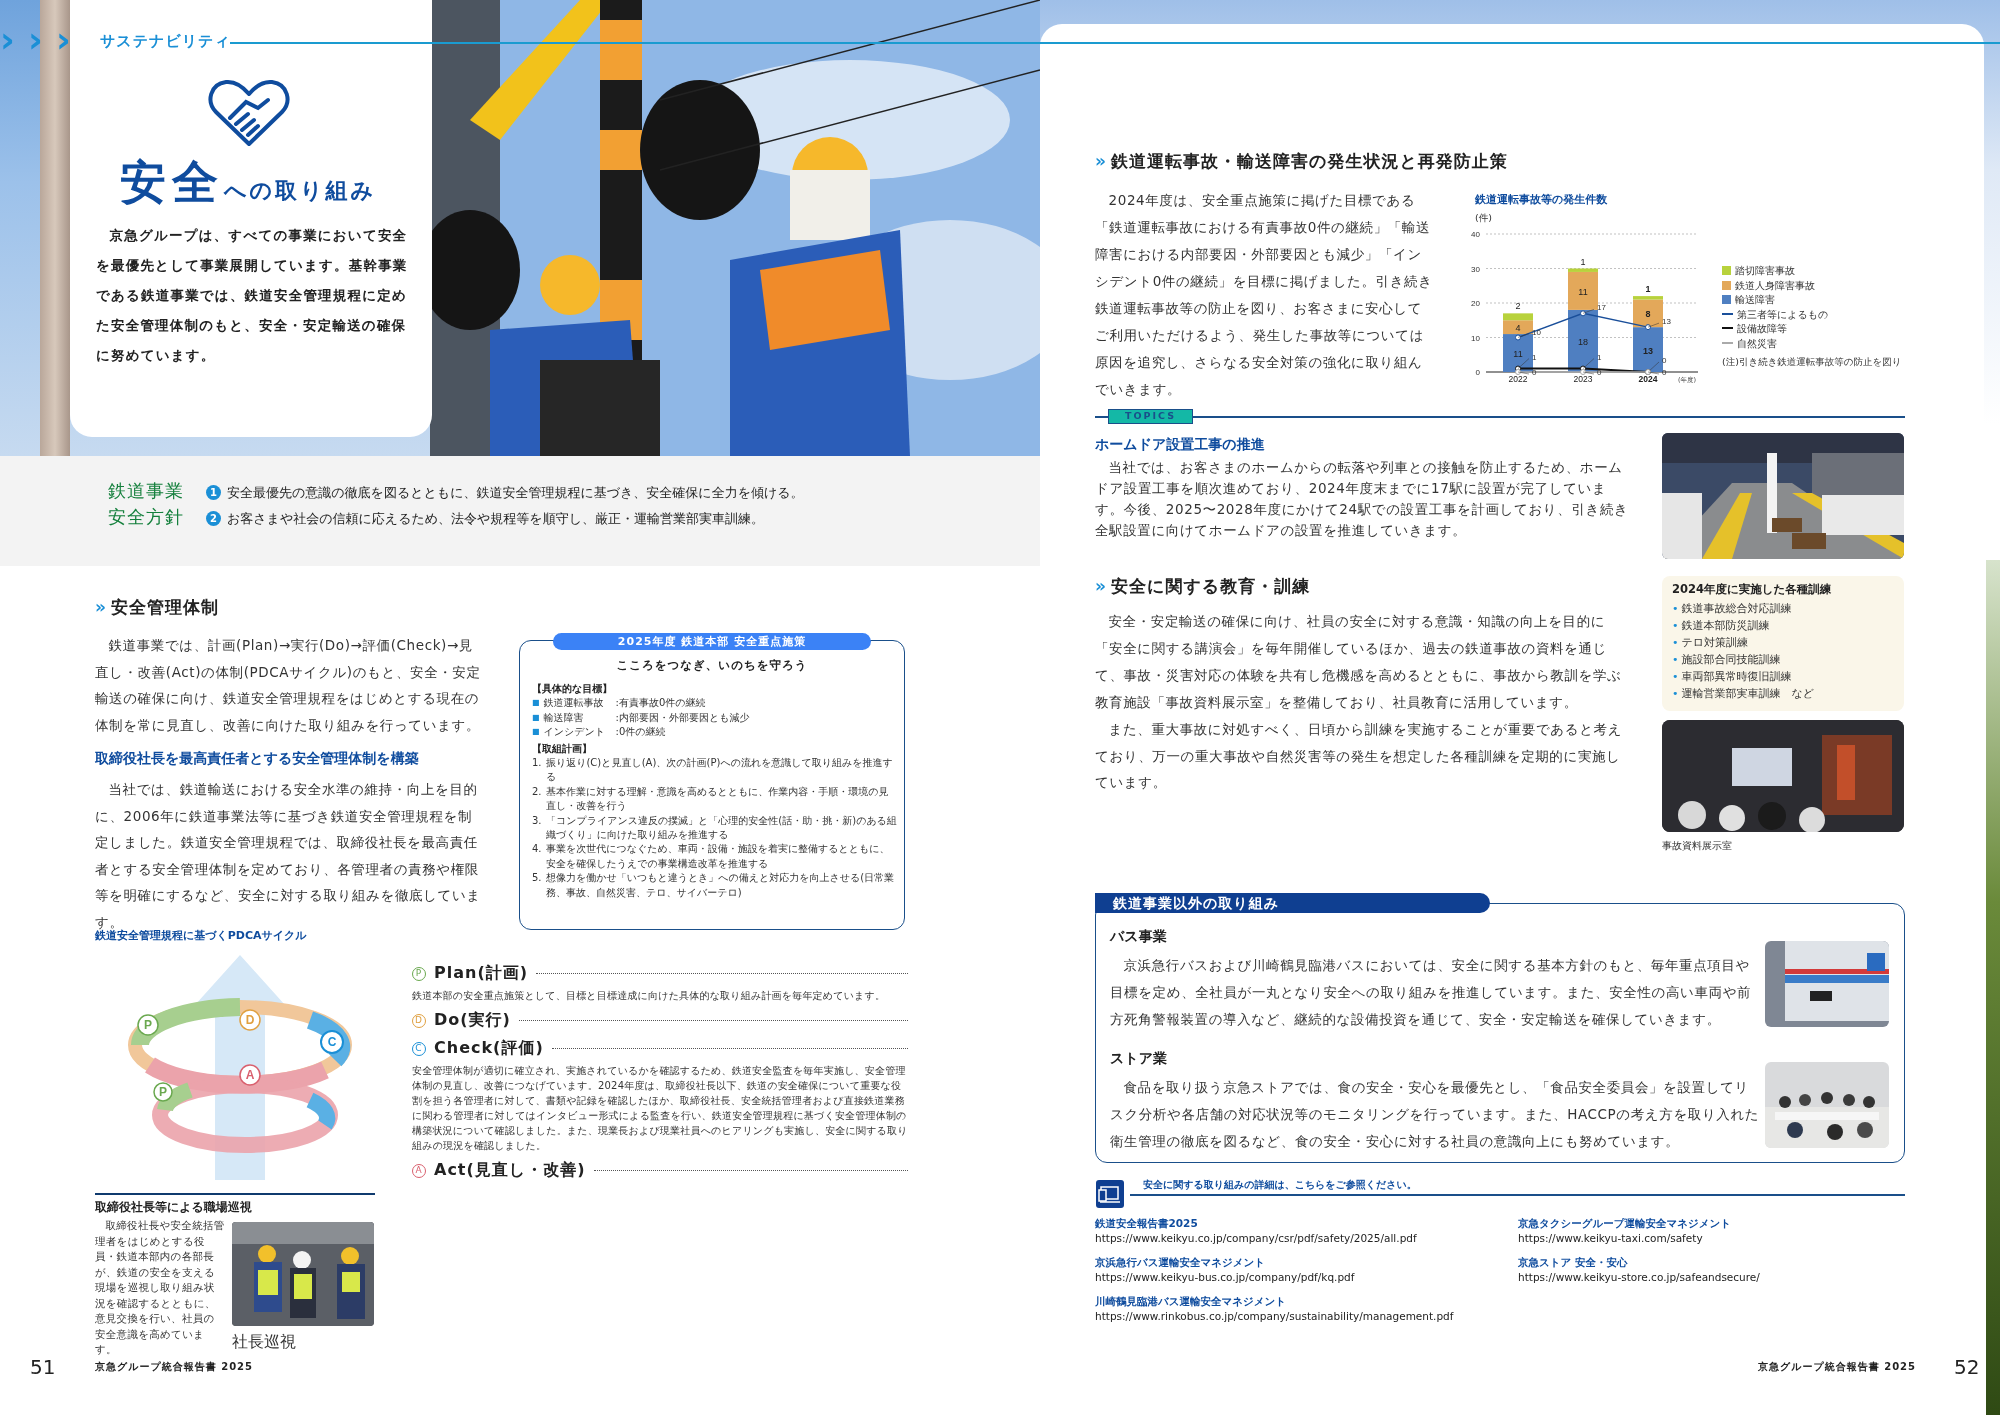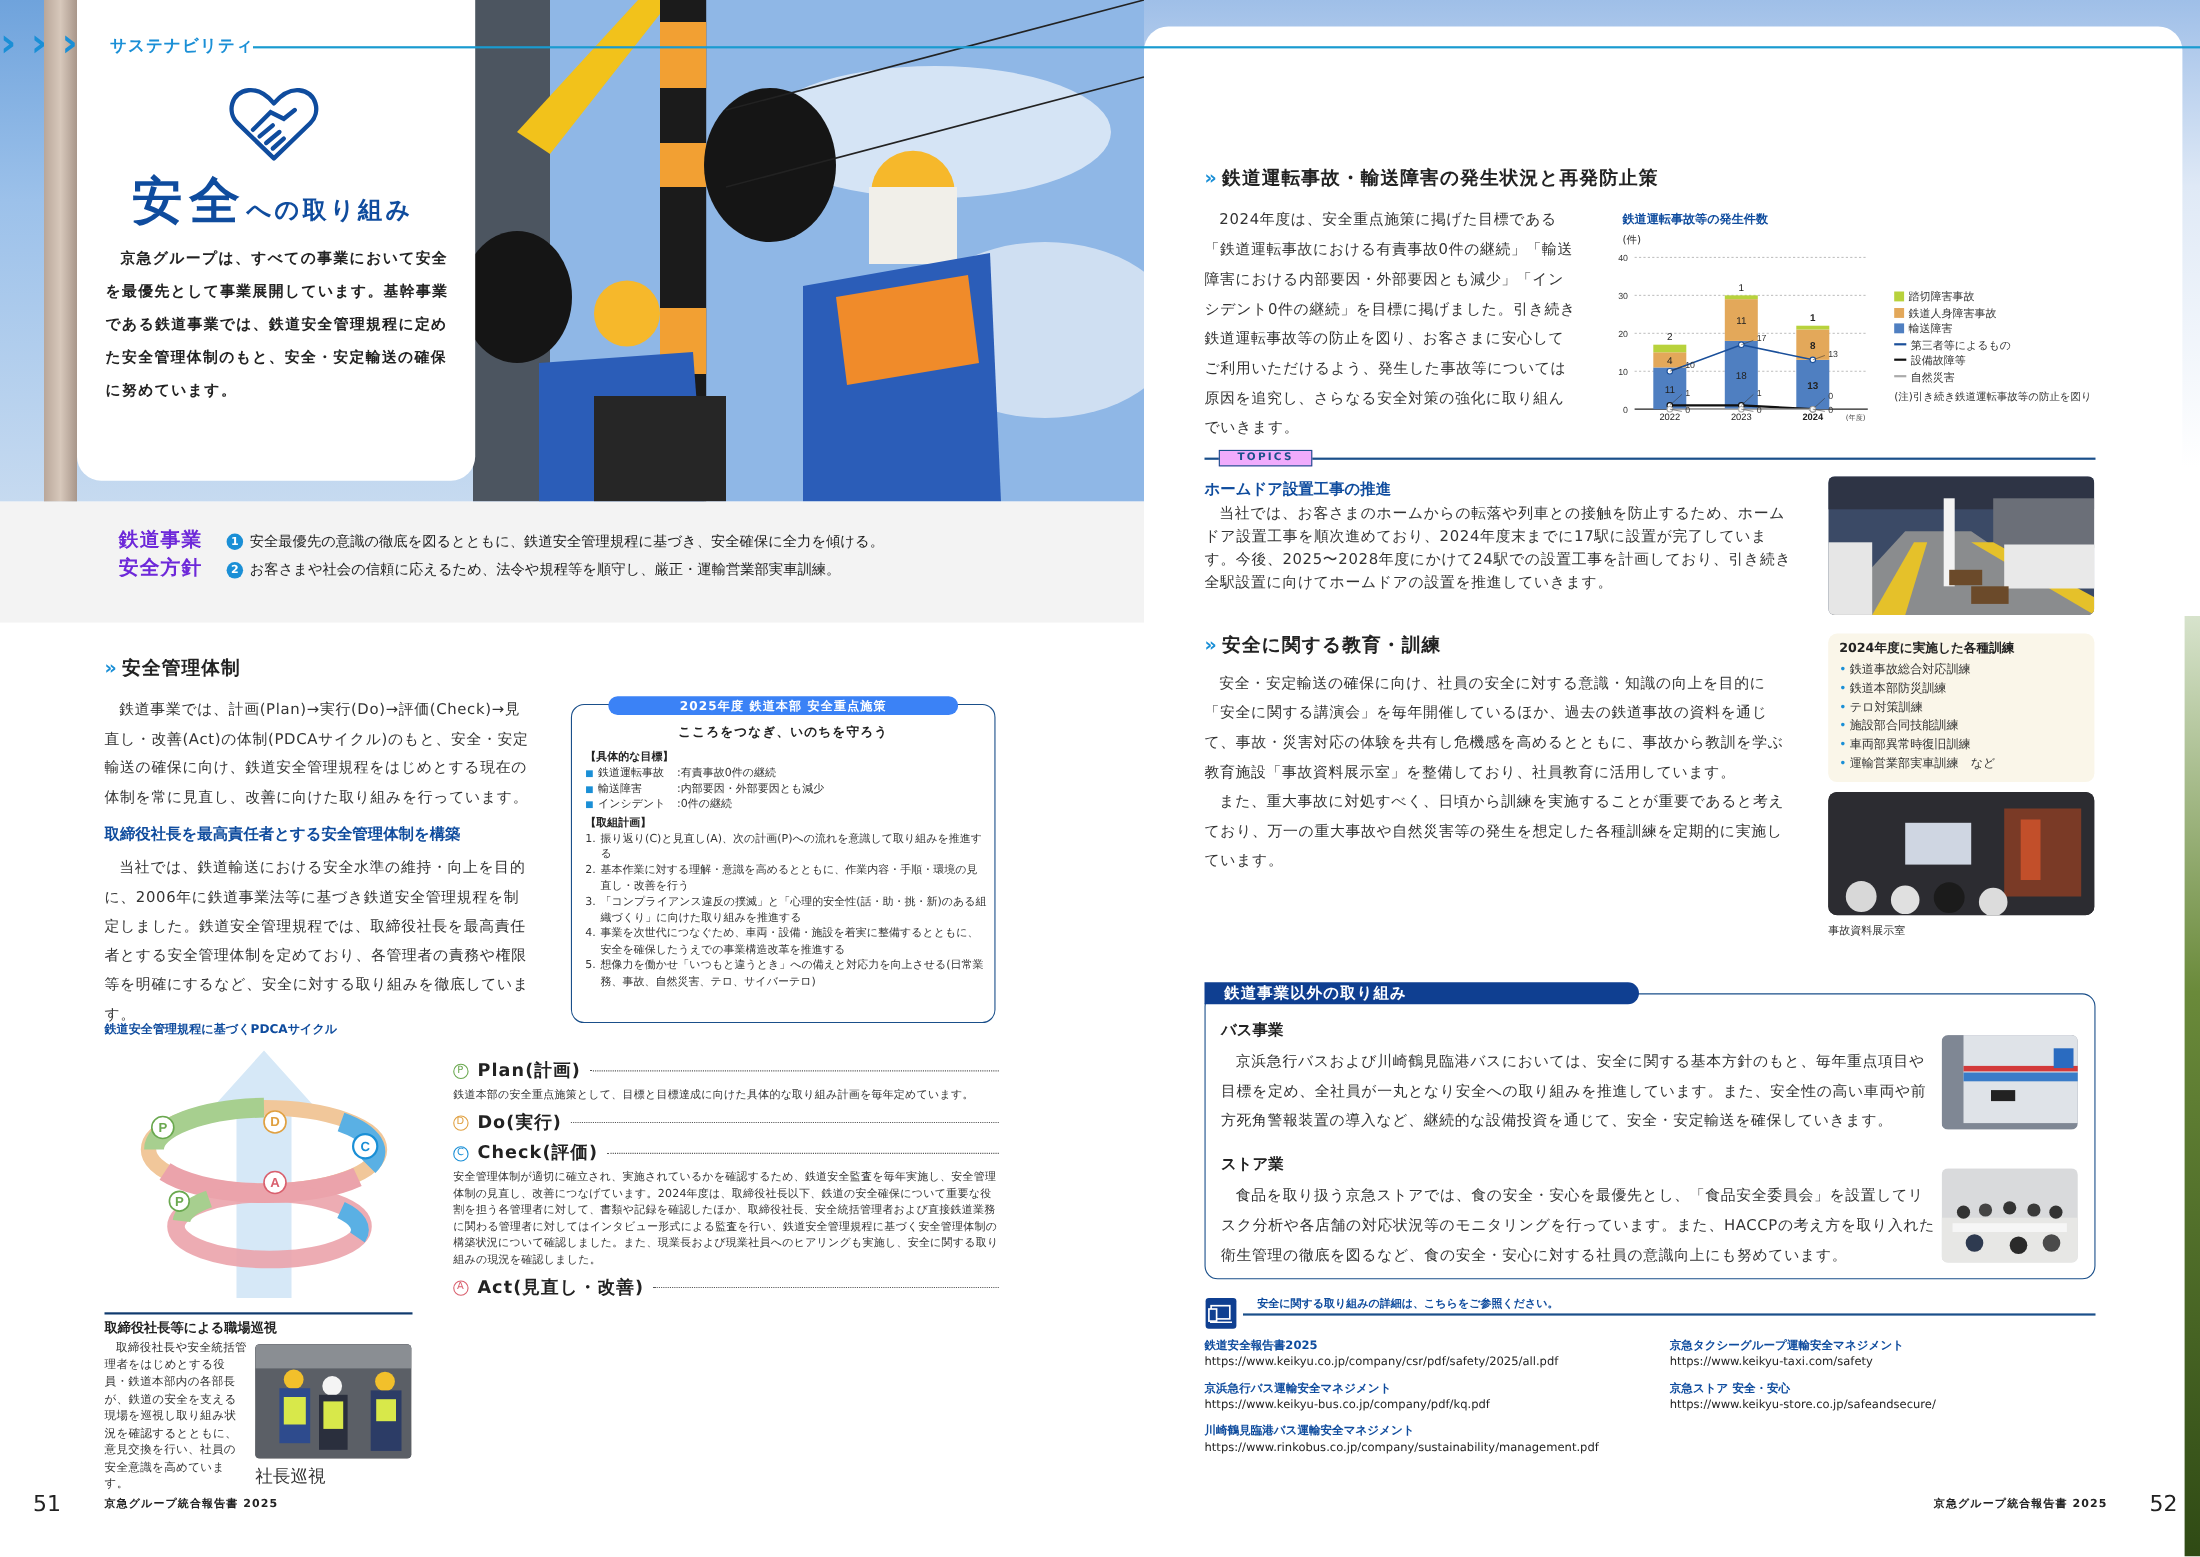--- a/index.html
+++ b/index.html
@@ -20,21 +20,21 @@
   .section-tag { left: 100px; top: 32px; font-size: 15px; color: #1a8fd6; letter-spacing: 1px; font-weight: bold; }
   .top-rule { left: 230px; top: 42px; width: 1770px; height: 1.5px; background: #1a9bd0; }
 
   .heart-icon { left: 208px; top: 78px; width: 82px; height: 70px; }
   .title { left: 120px; top: 152px; color: #0f4c9e; font-weight: bold; white-space: nowrap; }
   .title .big { font-size: 46px; letter-spacing: 6px; }
   .title .small { font-size: 22px; letter-spacing: 3px; }
   .intro { left: 96px; top: 220px; width: 312px; font-size: 13.5px; line-height: 30px; font-weight: bold; color: #222; letter-spacing: 1.2px; }
 
   .policy-band { left: 0; top: 456px; width: 1040px; height: 110px; background: rgba(242,242,242,.96); }
-  .policy-title { left: 108px; top: 478px; color: #6d28d9; font-size: 18px; font-weight: bold; line-height: 26px; letter-spacing: 1px; }
+  .policy-title { left: 108px; top: 478px; color: #15803d; font-size: 18px; font-weight: normal; line-height: 26px; letter-spacing: 1px; }
   .policy-list { left: 206px; top: 480px; font-size: 13px; line-height: 26px; color: #222; }
   .policy-list .num { display: inline-block; width: 15px; height: 15px; border-radius: 50%; background: #1a8fd6; color: #fff; font-size: 10px; text-align: center; line-height: 15px; margin-right: 6px; vertical-align: 1px; font-weight: bold; }
 
   
   .h2 { font-size: 17px; font-weight: bold; color: #222; white-space: nowrap; letter-spacing: 1px; }
   .h2 .mark { color: #1a8fd6; margin-right: 8px; font-weight: 900; letter-spacing: -3px; }
   .body-text { font-size: 13.5px; line-height: 26.5px; color: #333; text-indent: 1em; letter-spacing: .6px; }
   .sub-blue { font-size: 14px; font-weight: bold; color: #0f4c9e; }
 
   .mgmt-h2 { left: 95px; top: 596px; }
@@ -84,21 +84,21 @@
 
   .chart-title { left: 1475px; top: 192px; font-size: 11px; font-weight: bold; color: #0f4c9e; }
   .chart-unit { left: 1475px; top: 212px; font-size: 9.5px; color: #333; }
   .chart-svg { left: 1468px; top: 222px; width: 235px; height: 170px; }
   .legend { left: 1722px; top: 264px; font-size: 10px; line-height: 14.5px; color: #333; }
   .legend .sw { display: inline-block; width: 9px; height: 9px; margin-right: 4px; vertical-align: -1px; }
   .legend .ln { display: inline-block; width: 11px; height: 2px; margin-right: 4px; vertical-align: 3px; position: relative; }
   .legend .note { margin-top: 4px; font-size: 9.5px; }
 
   .topics-rule { left: 1095px; top: 416px; width: 810px; height: 1.5px; background: #1a4f8a; }
-  .topics-tag { left: 1108px; top: 409px; width: 85px; height: 15px; border: 1.5px solid #1a4f8a; background: #f0abfc; color: #1a4f8a; font-size: 9.5px; font-weight: bold; text-align: center; line-height: 12px; letter-spacing: 2px; }
+  .topics-tag { left: 1108px; top: 409px; width: 85px; height: 15px; border: 1.5px solid #1a4f8a; background: #14b8a6; color: #1a4f8a; font-size: 9.5px; font-weight: bold; text-align: center; line-height: 12px; letter-spacing: 2px; }
   .topics-title { left: 1095px; top: 436px; }
   .topics-text { left: 1095px; top: 457px; width: 535px; font-size: 13.5px; line-height: 21px; }
   .platform-photo { left: 1662px; top: 433px; width: 242px; height: 126px; border-radius: 6px; overflow: hidden; }
   .platform-photo svg { width: 100%; height: 100%; display: block; }
 
   .edu-h2 { left: 1095px; top: 575px; }
   .edu-text { left: 1095px; top: 608px; width: 535px; font-size: 13.5px; line-height: 27px; }
   .train-box { left: 1662px; top: 576px; width: 242px; height: 135px; background: #faf6e9; border-radius: 8px; }
   .train-title { left: 1672px; top: 582px; font-size: 11.5px; font-weight: bold; color: #222; }
   .train-list { left: 1672px; top: 600px; font-size: 11px; line-height: 17px; color: #333; list-style: none; }

